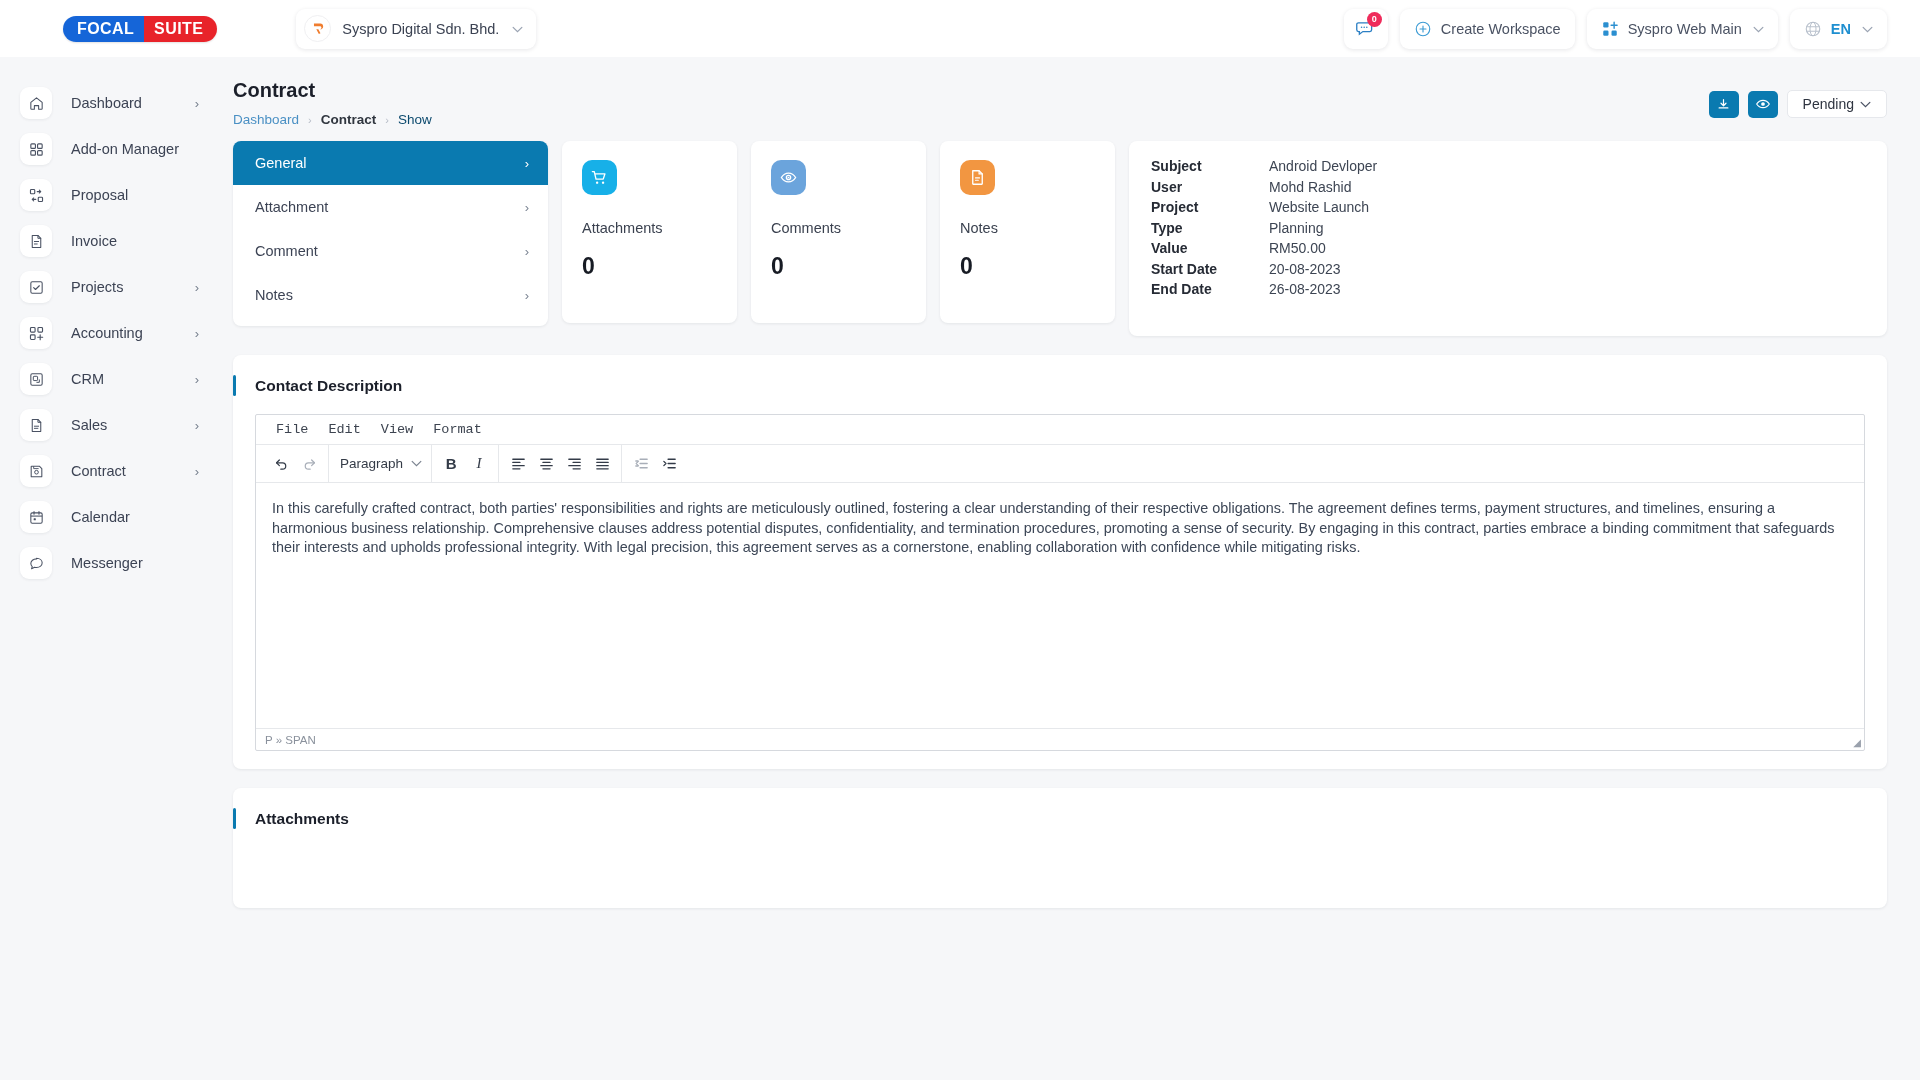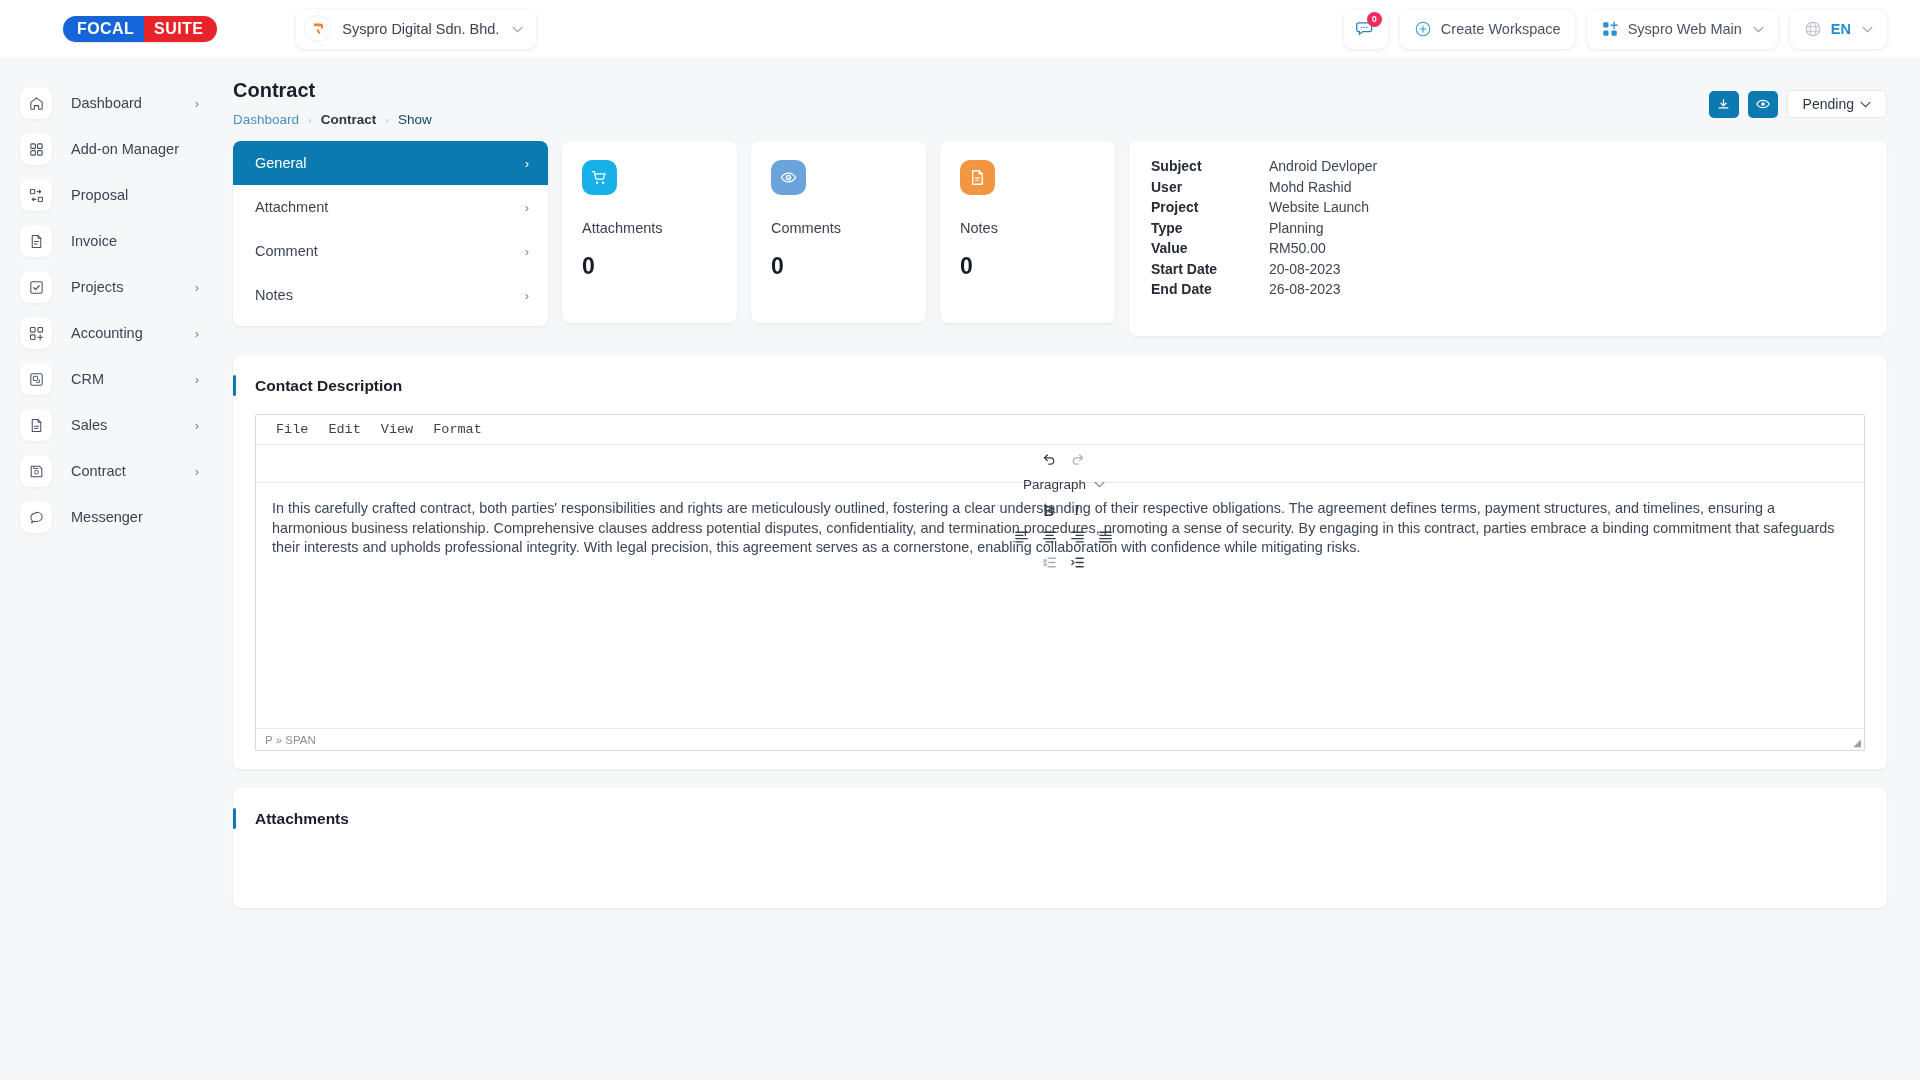--- a/index.html
+++ b/index.html
@@ -161,21 +161,21 @@
     margin: 0 22px; border: 1px solid #d6d9de; border-radius: 2px;
     background: #fff; overflow: hidden;
   }
   .ed-menubar {
     height: 30px; display: flex; align-items: center; gap: 0;
     padding-left: 10px; border-bottom: 1px solid #e6e8eb; font-family: Liberation Mono, monospace;
   }
   .ed-menu { font-size: 13.5px; color: #3d4450; padding: 0 10px; cursor: pointer; }
   .ed-toolbar {
     height: 38px; display: flex; align-items: center;
-    border-bottom: 1px solid #e6e8eb; padding-left: 6px; flex-direction: column;
+    border-bottom: 1px solid #e6e8eb; padding-left: 6px;
   }
   .tb-group { display: flex; align-items: center; height: 100%; padding: 0 5px; }
   .tb-sep { width: 1px; height: 38px; background: #e6e8eb; }
   .tb-ic {
     width: 28px; height: 26px; display: flex; align-items: center; justify-content: center;
     cursor: pointer; color: #333b48;
   }
   .tb-ic.dim { color: #a8aeb8; }
   .fmt-select {
     height: 26px; min-width: 88px; display: flex; align-items: center;
@@ -368,20 +368,31 @@
         <svg width="17" height="17" viewBox="0 0 24 24">
           <path d="M5 4.5h11l3.5 3.5V19a.5.5 0 0 1-.5.5H5a.5.5 0 0 1-.5-.5V5a.5.5 0 0 1 .5-.5z" fill="none" stroke="#4a5263" stroke-width="1.5" stroke-linejoin="round"></path>
           <circle cx="12" cy="13" r="2.6" fill="none" stroke="#4a5263" stroke-width="1.4"></circle>
           <path d="M8 4.6v3.3h7" stroke="#4a5263" stroke-width="1.3" fill="none"></path>
         </svg>
       </span>
       <span class="nav-label">Contract</span>
       <span class="nav-chev">›</span>
     </div>
 
+    <div class="nav-item">
+      <span class="nav-ico">
+        <svg width="17" height="17" viewBox="0 0 24 24">
+          <rect x="4" y="5.5" width="16" height="14.5" rx="2" fill="none" stroke="#4a5263" stroke-width="1.5"></rect>
+          <path d="M4 10h16" stroke="#4a5263" stroke-width="1.5"></path>
+          <path d="M8.5 3.5v4M15.5 3.5v4" stroke="#4a5263" stroke-width="1.5" stroke-linecap="round"></path>
+          <rect x="8" y="13" width="3" height="3" rx=".6" fill="#4a5263"></rect>
+        </svg>
+      </span>
+      <span class="nav-label">Calendar</span>
+    </div>
 
     <div class="nav-item">
       <span class="nav-ico">
         <svg width="17" height="17" viewBox="0 0 24 24">
           <path d="M12 4.5c4.7 0 8 3 8 6.6 0 3.7-3.3 6.6-8 6.6-.9 0-1.8-.1-2.6-.3L5 19.5l1-3.1c-1.3-1.2-2-2.7-2-4.3 0-3.6 3.3-6.6 8-6.6z" fill="none" stroke="#4a5263" stroke-width="1.5" stroke-linejoin="round"></path>
         </svg>
       </span>
       <span class="nav-label">Messenger</span>
     </div>
   </div>

